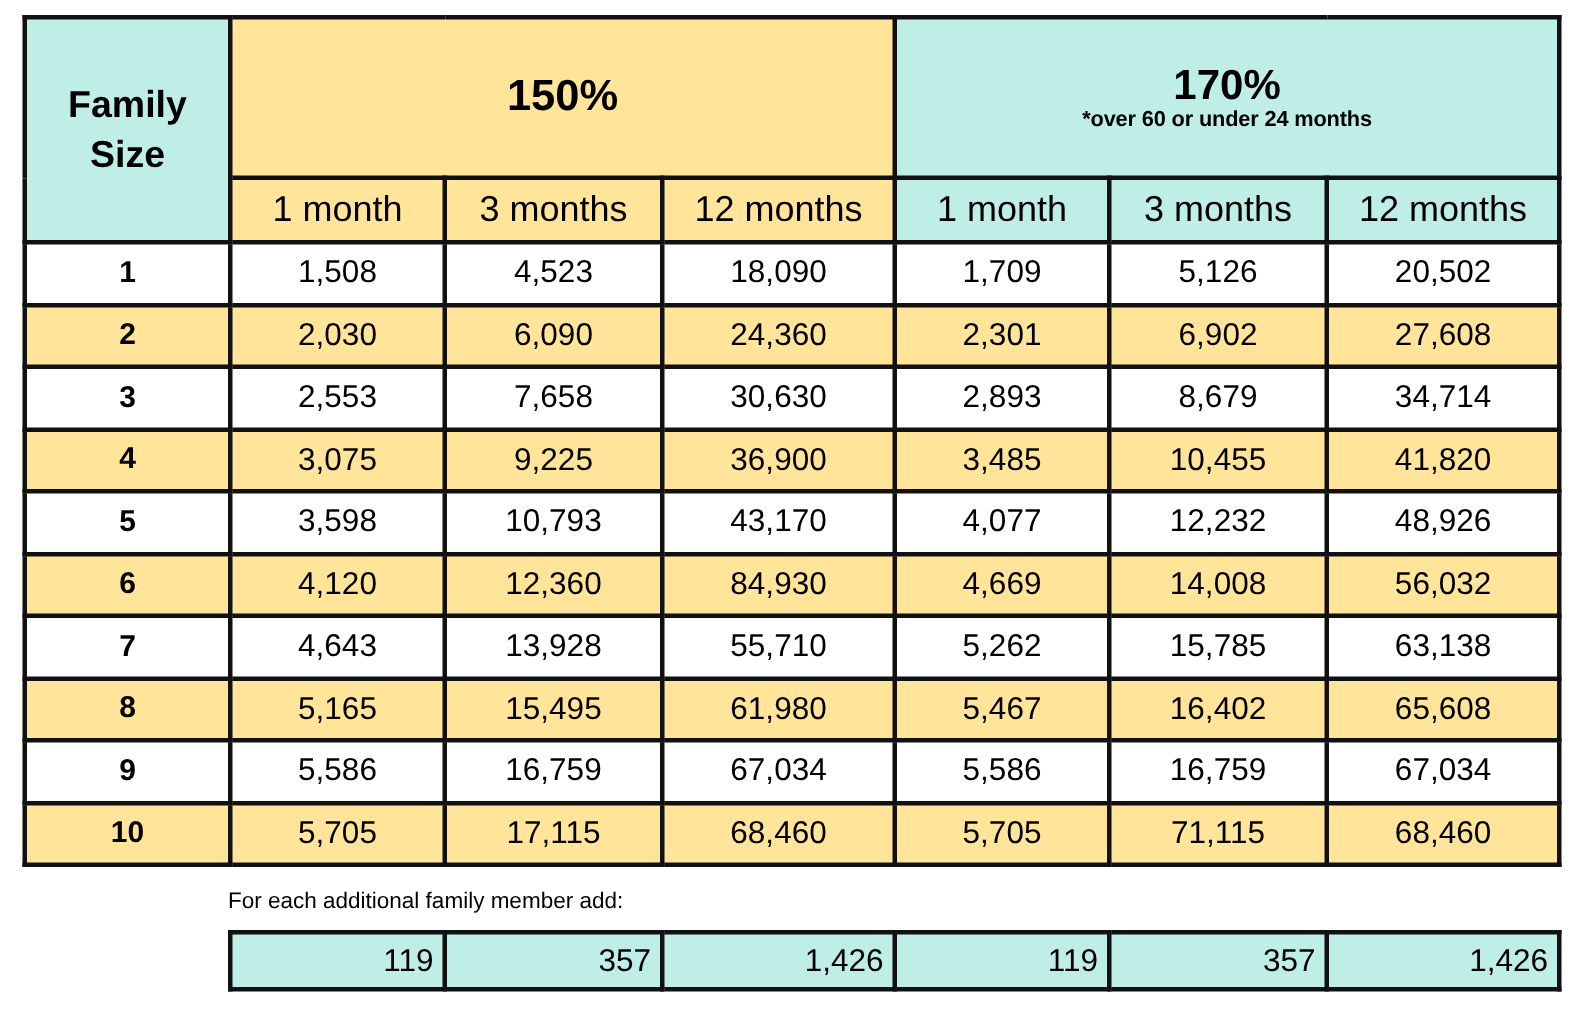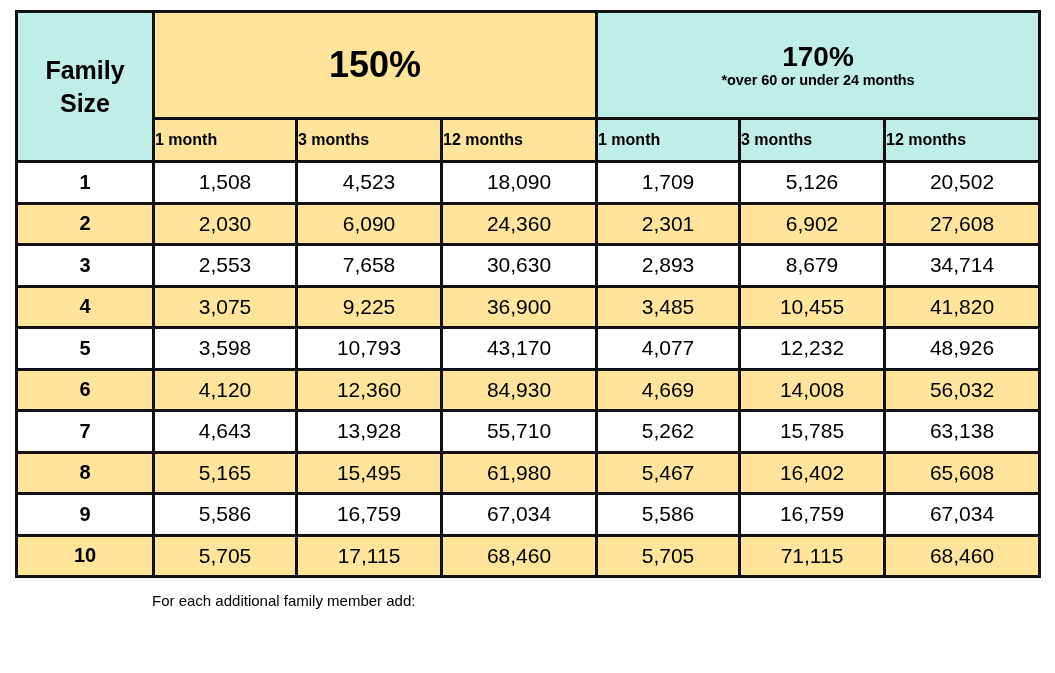--- a/index.html
+++ b/index.html
@@ -69,26 +69,27 @@
     font-size: 28px;
     line-height: 1.1;
   }
   .grouphead .note {
     display: block;
     font-weight: bold;
     font-size: 14.5px;
     letter-spacing: -0.1px;
   }
   .grouphead.no-note .pct {
-    font-size: 36px;
+    font-size: 29px;
   }
   .subhead {
-    vertical-align: middle;
-    font-weight: bold;
-    font-size: 16px;
+    text-align: center;
+    vertical-align: middle;
+    font-weight: normal;
+    font-size: 24px;
     height: 40px;
   }
 
   
   .rowlabel {
     text-align: center;
     vertical-align: middle;
     font-weight: bold;
     font-size: 20px;
     height: 38.5px;
@@ -256,14 +257,34 @@
         <td class="num fill-yellow">68,460</td>
         <td class="num fill-yellow">5,705</td>
         <td class="num fill-yellow">71,115</td>
         <td class="num fill-yellow">68,460</td>
       </tr>
     </tbody>
   </table>
 
   <div class="footer-label">For each additional family member add:</div>
 
+  <table class="addrow">
+    <colgroup>
+      <col class="col-m1">
+        <col class="col-m3">
+        <col class="col-m12">
+      <col class="col-m1">
+        <col class="col-m3">
+        <col class="col-m12">
+    </colgroup>
+    <tbody>
+      <tr>
+        <td>119</td>
+        <td>357</td>
+        <td>1,426</td>
+        <td>119</td>
+        <td>357</td>
+        <td>1,426</td>
+      </tr>
+    </tbody>
+  </table>
 
 </div>
 
 </body></html>

